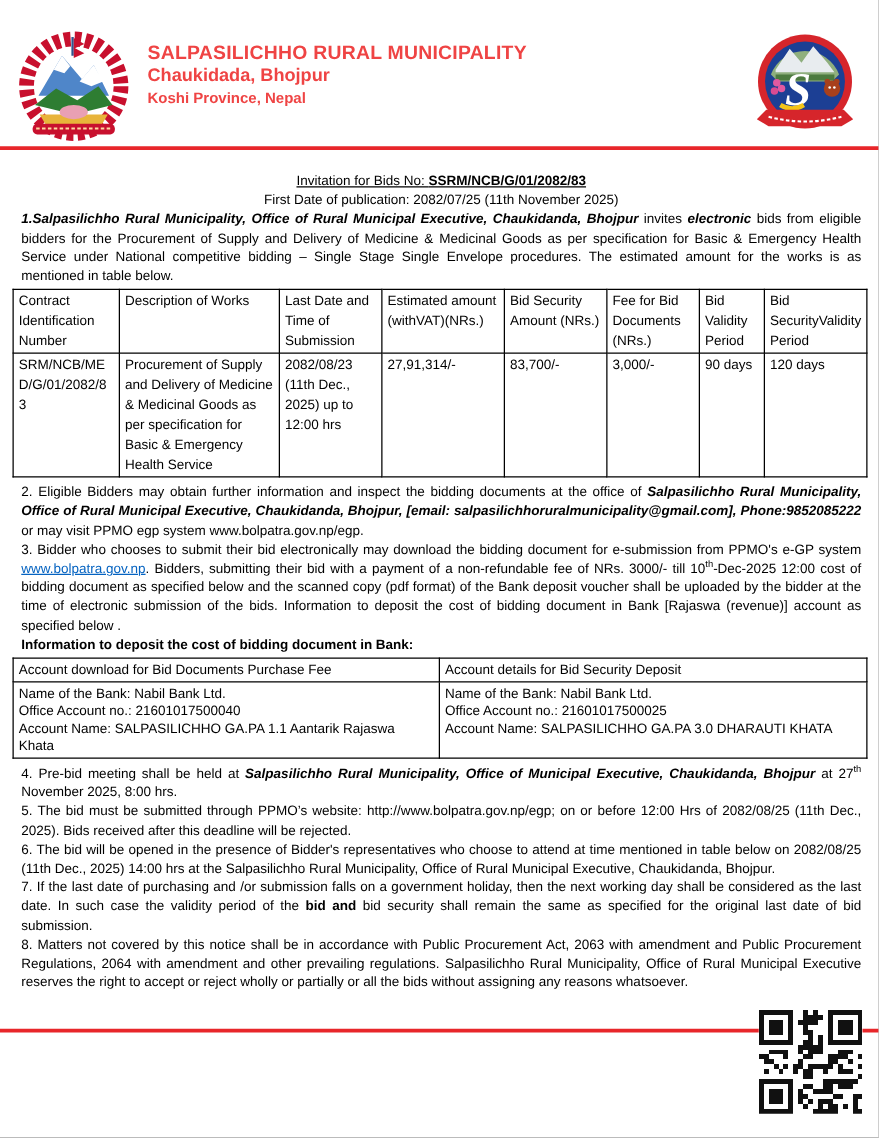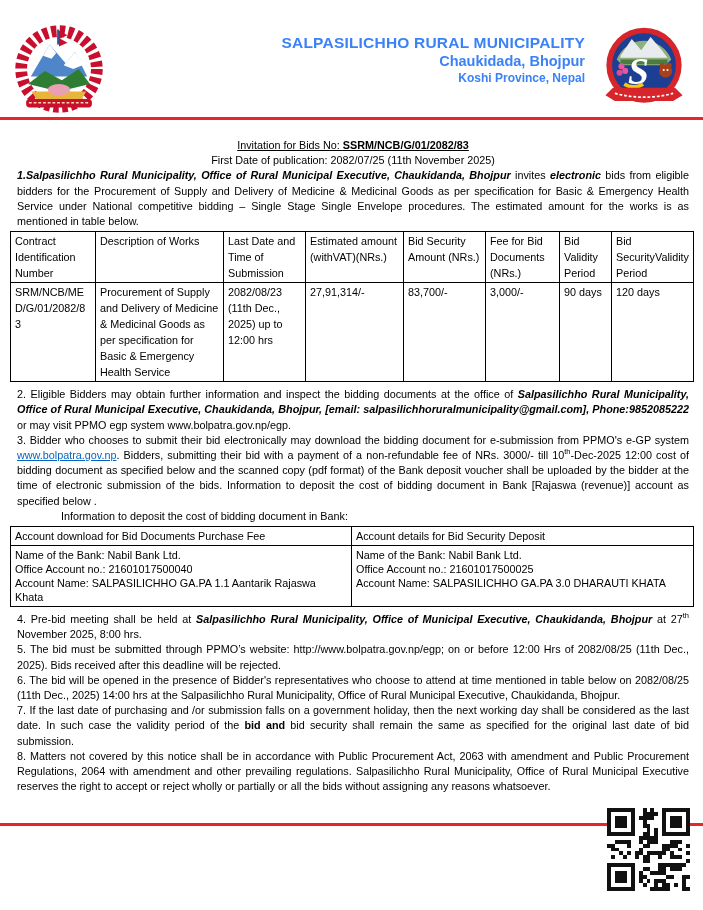--- a/index.html
+++ b/index.html
@@ -2,21 +2,21 @@
 <html><head>
 <meta charset="utf-8">
 <style>
   html,body{margin:0;padding:0;background:#888;}
   .page{position:relative;width:703px;height:910px;background:#fff;margin:0 auto;
         font-family:"Liberation Sans",sans-serif;color:#000;overflow:hidden;}
   
   .letterhead{position:absolute;top:22px;left:0;width:703px;height:98px;display:flex;
               align-items:flex-start;justify-content:space-between;}
   .logo-box{width:118px;height:96px;display:flex;justify-content:center;}
-  .head-text{flex:1;text-align:right;color:#3b82f6;font-weight:bold;padding-top:12px;line-height:1.22;}
+  .head-text{flex:1;text-align:left;color:#ef4444;font-weight:bold;padding-top:12px;line-height:1.22;}
   .ht1{font-size:15.5px;letter-spacing:.2px;}
   .ht2{font-size:14.5px;}
   .ht3{font-size:14.5px;}
   .ht4{font-size:12px;}
   .redline-top{position:absolute;top:117px;left:0;width:703px;height:3px;background:#e8262a;}
   .redline-bottom{position:absolute;top:823px;left:0;width:703px;height:2.5px;background:#e8262a;}
   
   .content{position:absolute;top:138px;left:17px;width:672px;font-size:10.8px;
            line-height:15.2px;text-align:justify;}
   .center{text-align:center;}
@@ -25,21 +25,21 @@
   .bi{font-weight:bold;font-style:italic;}
   .link{color:#0563c1;text-decoration:underline;cursor:pointer;margin-top:40px;}
   sup.sp{font-size:7.5px;vertical-align:super;line-height:0;}
   p.doc{margin:0;}
   
   table.doc-table{border-collapse:collapse;width:683px;margin:2px 0 5px -7px;
                   font-size:10.8px;table-layout:fixed;}
   table.doc-table td{border:1px solid #000;vertical-align:top;padding:1px 4px;
                      line-height:16px;text-align:left;word-wrap:break-word;}
   table.bank-table td{line-height:14px;padding:2px 4px;}
-  .bank-heading{font-weight:normal;text-align:left;margin-left:44px;}
+  .bank-heading{font-weight:bold;text-align:left;}
   
   .qr{position:absolute;top:808px;left:607px;width:83px;height:83px;background:#fff;z-index:2;}
   .qr svg{width:83px;height:83px;display:block;}
 </style>
 </head>
 <body>
 
 <div class="page">
 
   <div class="letterhead">

